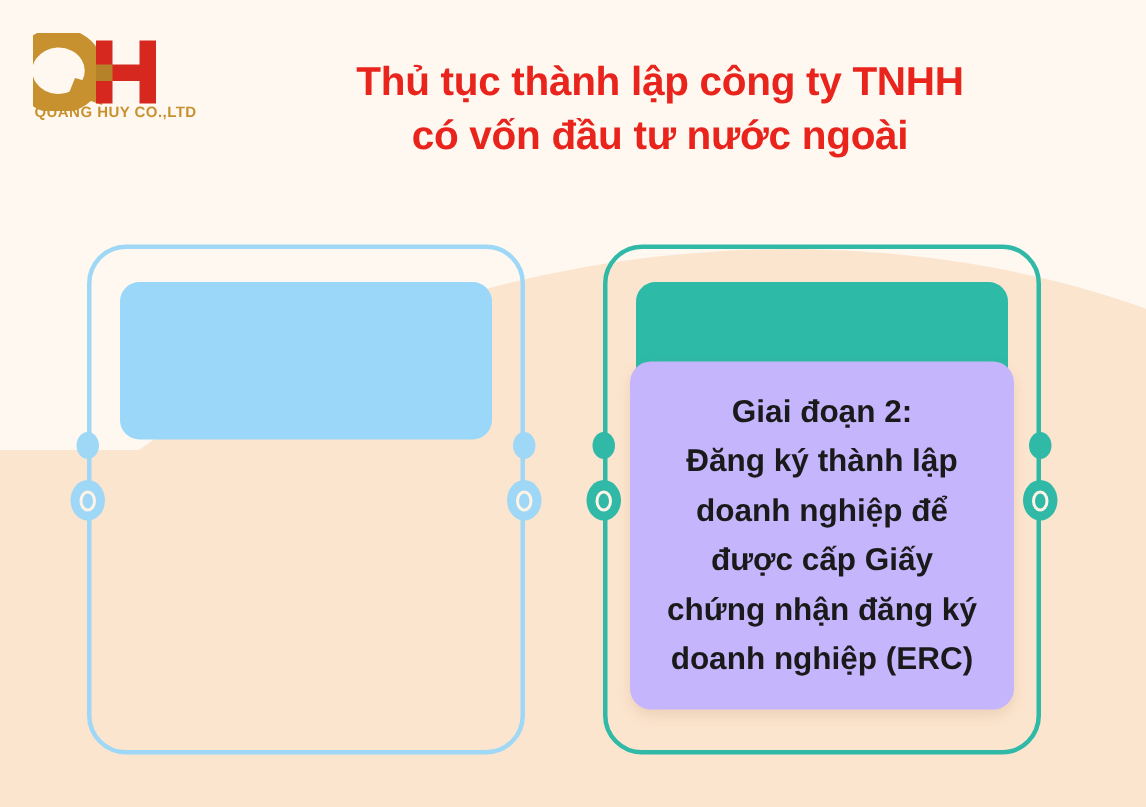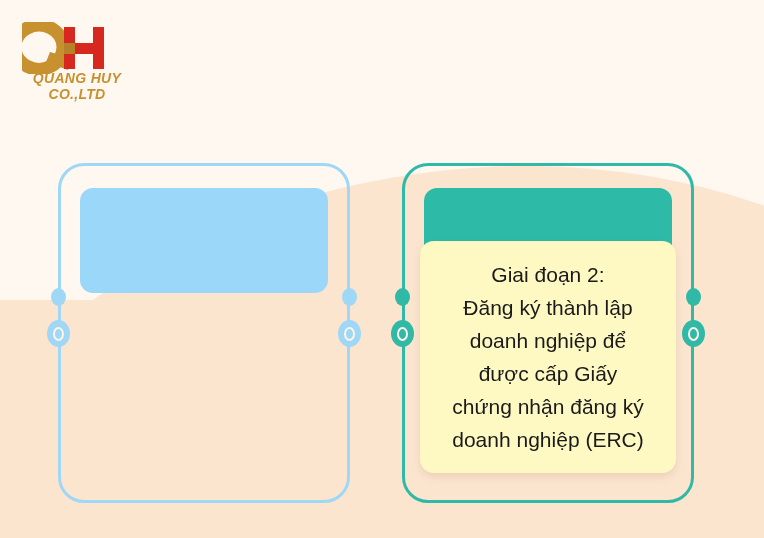--- a/index.html
+++ b/index.html
@@ -60,26 +60,25 @@
     width: 110px;
     height: 68px;
   }
 
   .logo-caption {
     position: absolute;
     left: 0;
     top: 48px;
     width: 110px;
     text-align: center;
-    font-size: 14px;
+    font-size: 10px;
     letter-spacing: 0.3px;
     color: #C8912F;
     font-weight: bold;
     font-family: "Liberation Sans", sans-serif;
-    font-style: italic;
   }
 
   .title-block {
     position: absolute;
     left: 150px;
     top: 36px;
     width: 580px;
     text-align: center;
   }
   .title-line {
@@ -174,28 +173,29 @@
   }
   .stage-2 .panel-head { background: #2DBBA7; }
 
   
   .card {
     position: absolute;
     left: 18px;
     top: 78px;
     width: 256px;
     height: 232px;
-    background: #fef9c3;
+    background: #c4b5fd;
     border-radius: 14px;
     box-shadow: 0 4px 9px rgba(150,110,70,0.16);
     display: flex;
     align-items: center;
     justify-content: center;
     padding: 0 8px;
     box-sizing: border-box;
+    font-weight: bold;
   }
 
   .card-text {
     text-align: center;
     color: #1A1A1A;
     font-size: 21.5px;
     line-height: 34px;
     font-family: "Liberation Sans", sans-serif;
     white-space: pre-line;
   }
@@ -222,20 +222,24 @@
 
         <rect x="42" y="5" width="11" height="42" fill="#D6281E"></rect>
         <rect x="71" y="5" width="11" height="42" fill="#D6281E"></rect>
         <rect x="42" y="21" width="40" height="11" fill="#D6281E"></rect>
 
         <path d="M42 21 L53 21 L53 32 L42 32 Z" fill="#B5822A"></path>
       </svg>
       <div class="logo-caption">QUANG HUY CO.,LTD</div>
     </div>
 
+    <div class="title-block">
+      <div class="title-line">Thủ tục thành lập công ty TNHH</div>
+      <div class="title-line">có vốn đầu tư nước ngoài</div>
+    </div>
 
   </div>
 
   <div class="stages">
 
     <div class="stage stage-1">
       <div class="frame"></div>
       <div class="node-dot left"></div>
       <div class="node-dot right"></div>
       <div class="node-ring left"></div>

